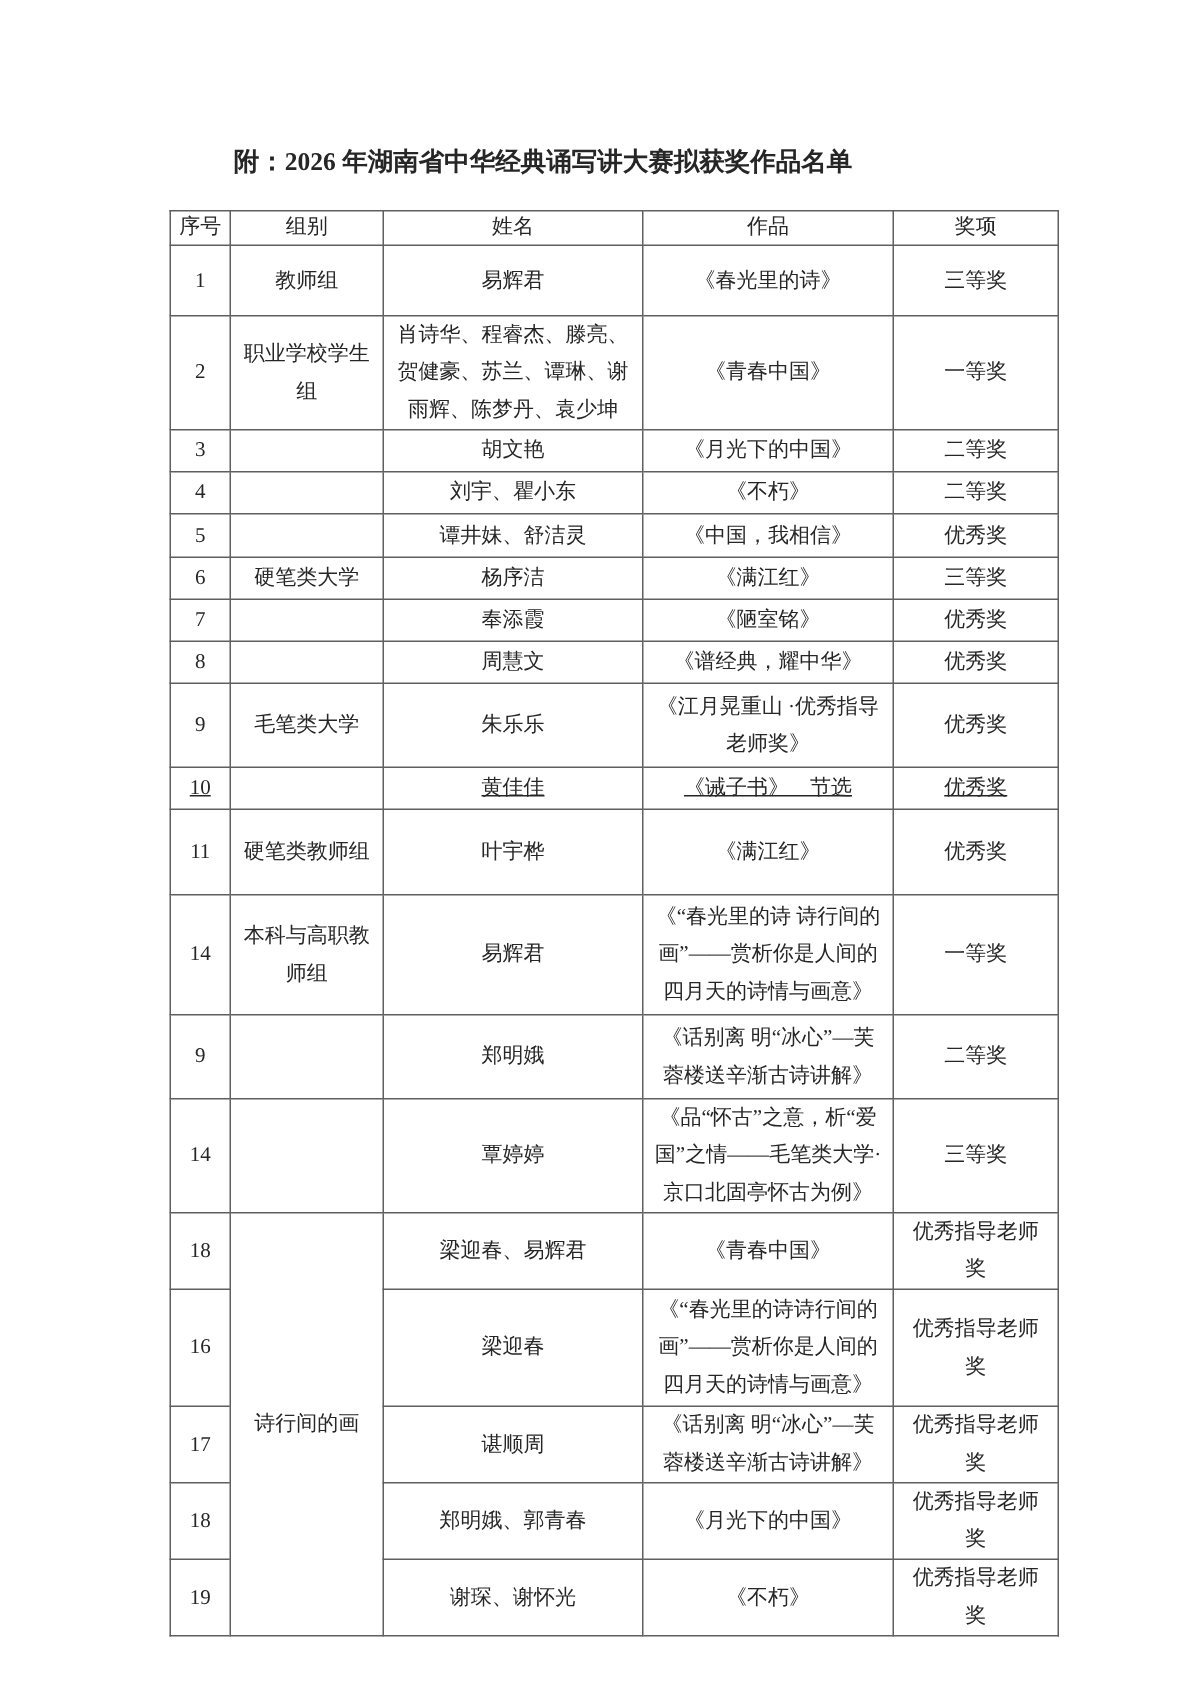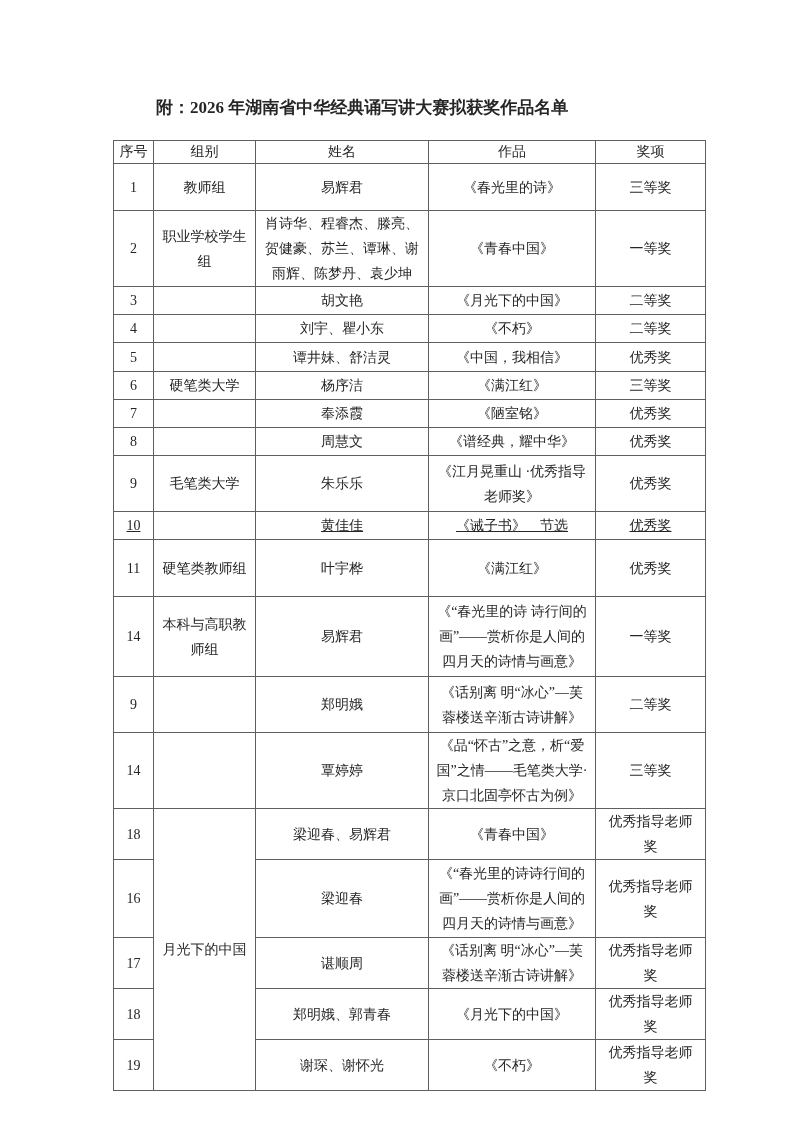--- a/index.html
+++ b/index.html
@@ -160,21 +160,21 @@
       </tr>
       <tr>
         <td>14</td>
         <td class="gcell"></td>
         <td>覃婷婷</td>
         <td>《品“怀古”之意，析“爱国”之情——毛笔类大学·京口北固亭怀古为例》</td>
         <td>三等奖</td>
       </tr>
       <tr>
         <td>18</td>
-        <td class="gcell" rowspan="5">月光下的中国</td>
+        <td class="gcell" rowspan="5">诗行间的画</td>
         <td>梁迎春、易辉君</td>
         <td>《青春中国》</td>
         <td>优秀指导老师奖</td>
       </tr>
       <tr>
         <td>16</td>
         <td>梁迎春</td>
         <td>《“春光里的诗诗行间的画”——赏析你是人间的四月天的诗情与画意》</td>
         <td>优秀指导老师奖</td>
       </tr>

